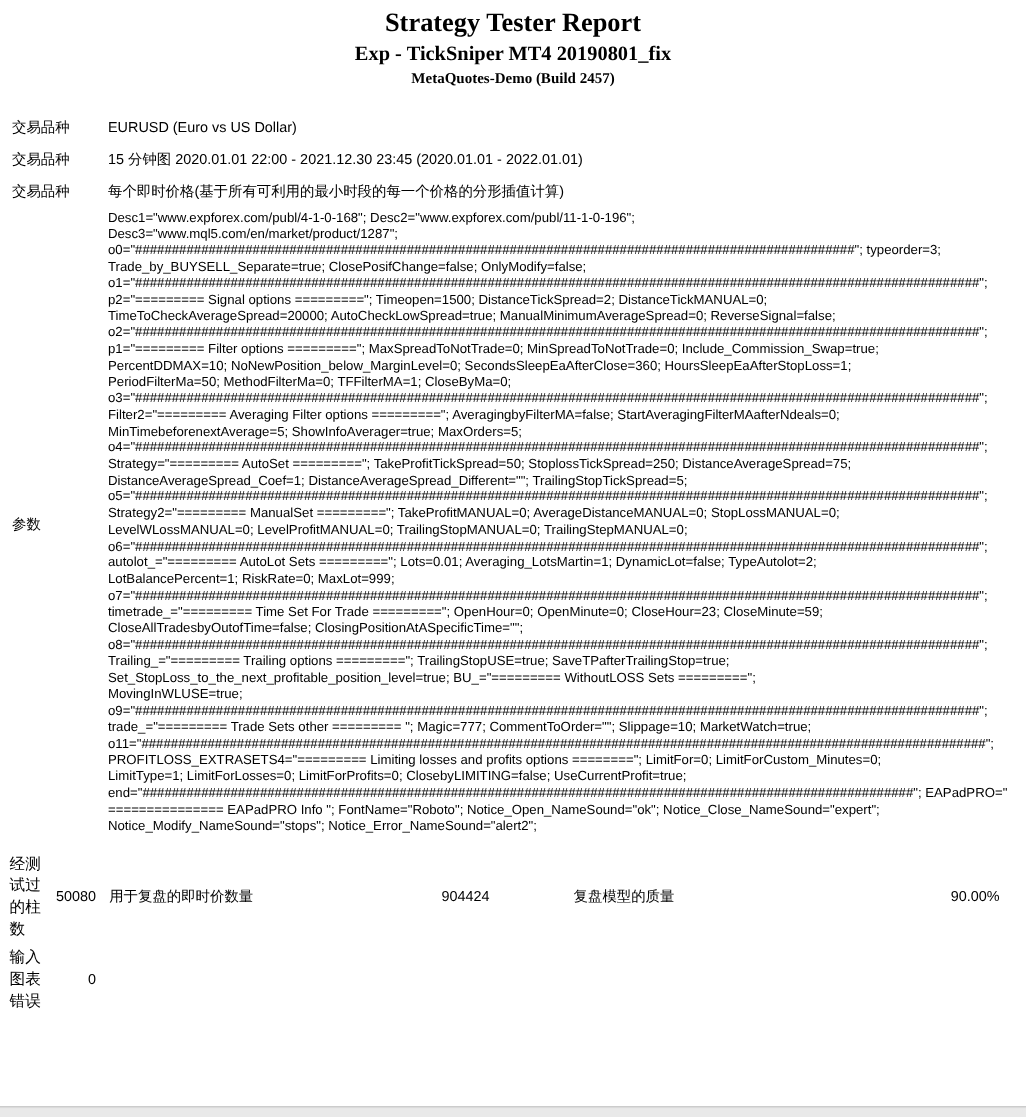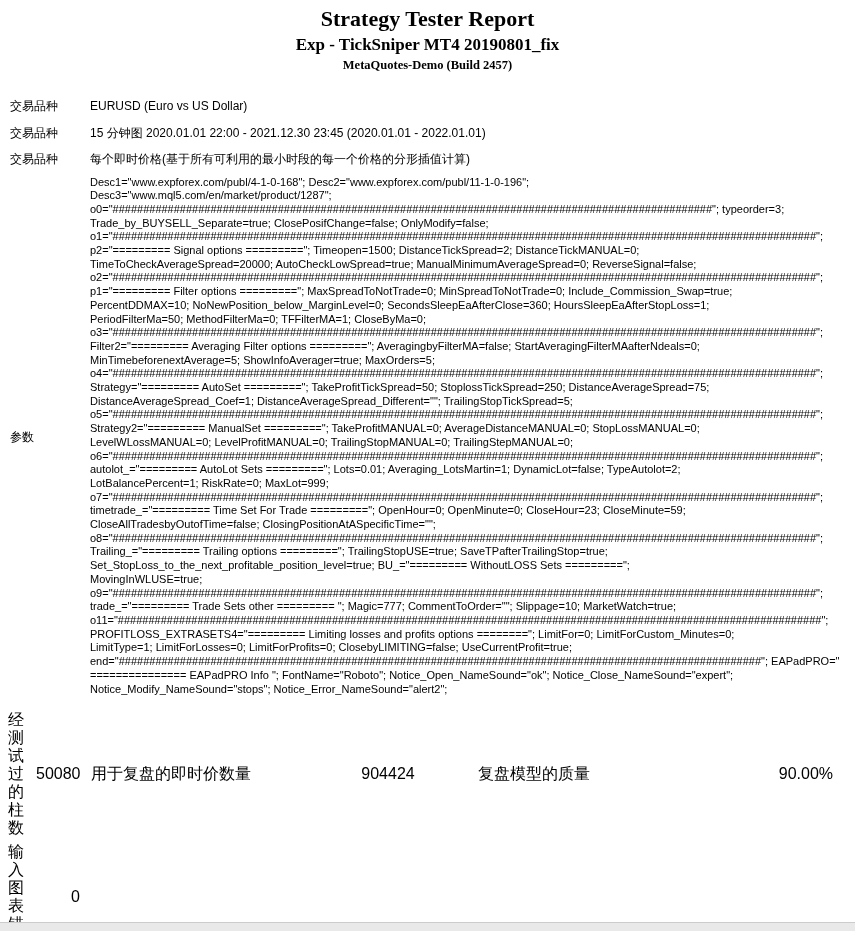--- a/index.html
+++ b/index.html
@@ -36,24 +36,24 @@
 
   td.params-cell { padding-top: 3px; padding-bottom: 6px; }
   .param-line {
     font-size: 11px;
     line-height: 13.7px;
     white-space: nowrap;
     overflow: hidden;
   }
 
   .stats-table { margin-top: 6px; width: 825px; margin-left: 0; }
-  .stats-table td { font-size: 16px; padding-top: 3px; padding-bottom: 3px; }
+  .stats-table td { font-size: 12px; padding-top: 3px; padding-bottom: 3px; }
   .stats-table td.vlabel {
     width: 26px; padding-left: 8px;
-    font-size: 16px; line-height: 18px;
+    font-size: 13px; line-height: 18px;
     word-break: break-all;
     vertical-align: top;
     margin-top: 47px;
   }
   .stats-table td.num { text-align: right; }
   .stats-table td.c2 { width: 44px; }
   .stats-table td.c3 { width: 215px; padding-left: 10px; }
   .stats-table td.c4 { width: 160px; text-align: center; }
   .stats-table td.c5 { width: 171px; padding-left: 9px; }
   .stats-table td.c6 { width: 182px; }

